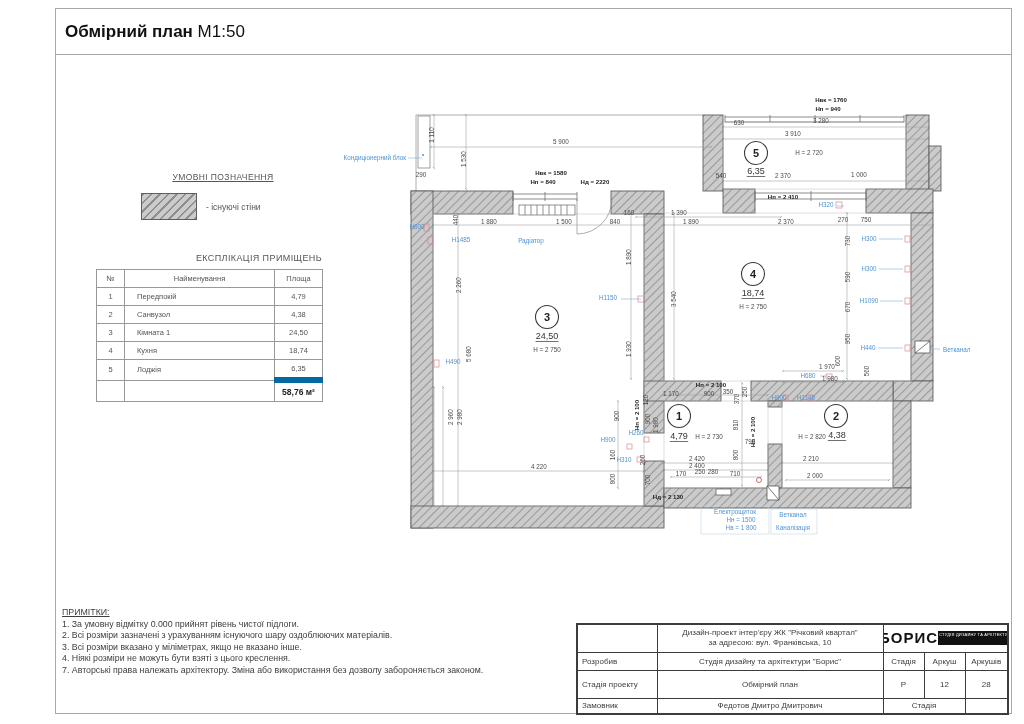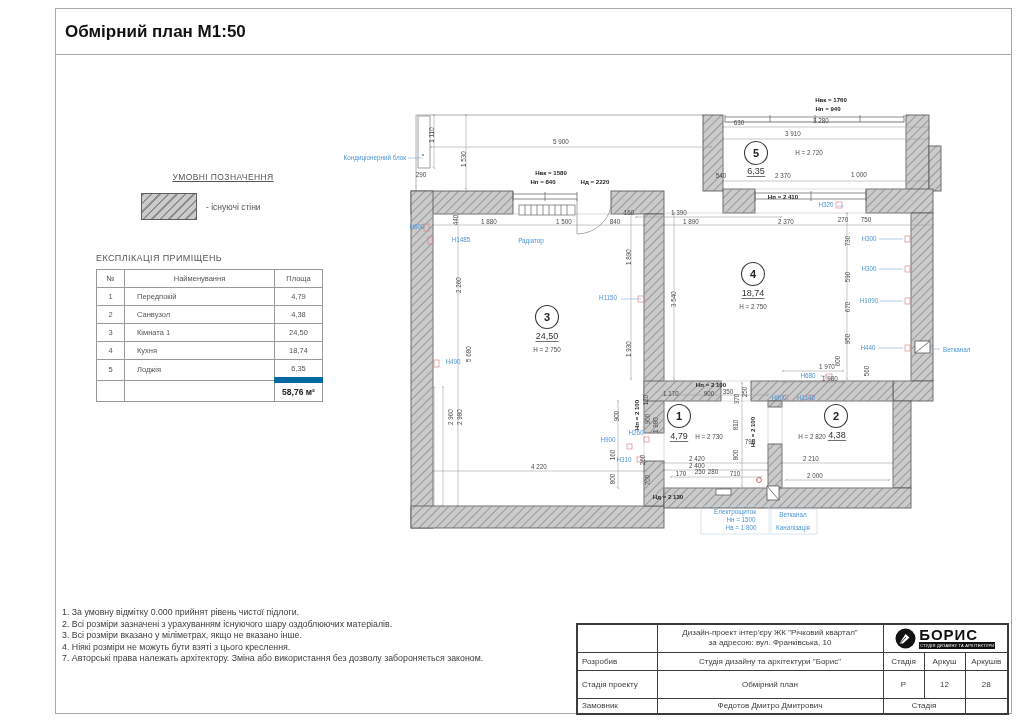--- a/index.html
+++ b/index.html
@@ -1,49 +1,49 @@
 <!DOCTYPE html>
 <html><head>
 <meta charset="utf-8">
 <style>
   * { margin:0; padding:0; box-sizing:border-box; }
   html,body { width:1024px; height:724px; background:#fff; font-family:"Liberation Sans", sans-serif; overflow:hidden; }
   .sheet { position:absolute; left:55px; top:8px; width:957px; height:706px; border:1px solid #a8a8a8; background:#fff; }
   .title-band { position:absolute; left:0; top:0; width:100%; height:46px; border-bottom:1px solid #a8a8a8; }
   .page-title { position:absolute; left:9px; top:13px; font-size:17px; color:#111; }
   .page-title b { font-weight:bold; }
-  .page-title span.scale { font-weight:bold; }
+  .page-title span.scale { font-weight:normal; }
 
   .legend { position:absolute; left:37px; top:163px; width:260px; color:#444; }
   .legend-title { text-align:center; font-size:8.5px; text-decoration:underline; letter-spacing:.4px; color:#555; }
   .legend-row { display:flex; align-items:center; margin-top:11px; margin-left:48px; }
   .swatch { width:56px; height:27px; border:1px solid #5f5f5f;
     background:repeating-linear-gradient(135deg,#8f8f8f 0 1.5px,#cbcbcb 1.5px 6px); }
   .legend-label { font-size:8.5px; margin-left:9px; color:#555; }
 
   .expl { position:absolute; left:40px; top:244px; width:226px; color:#444; }
-  .expl-title { text-align:left; font-size:9px; letter-spacing:.4px; color:#555; margin-bottom:6px; }
+  .expl-title { text-align:right; font-size:9px; letter-spacing:.4px; color:#555; margin-bottom:6px; }
   table.expl-t { width:100%; border-collapse:collapse; table-layout:fixed; }
   table.expl-t td, table.expl-t th { border:1px solid #999; font-size:7.5px; font-weight:normal; color:#555; padding:4px 3px; text-align:center; }
   table.expl-t td.name { text-align:left; padding-left:12px; }
   table.expl-t tr.total td { border-top:6px solid #0369a1; font-weight:bold; color:#222; font-size:8.5px; }
   table.expl-t tr.total td:first-child, table.expl-t tr.total td.name { border:1px solid #999; }
 
   .plan { position:absolute; left:275px; top:80px; }
 
   .notes { position:absolute; left:6px; top:598px; width:480px; font-size:8.8px; color:#3d3d3d; line-height:11.6px; }
   .notes-title { text-decoration:underline; }
 
   table.tb { position:absolute; left:520px; top:614px; width:433px; height:90px; border-collapse:collapse; table-layout:fixed; }
   table.tb td { border:1px solid #3c3c3c; font-size:8px; color:#3d3d3d; padding:1px 4px; vertical-align:middle; overflow:hidden; }
   table.tb { border:2px solid #3c3c3c; }
   .tb-center { text-align:center; }
   .tb-proj { text-align:center; font-size:7.8px; line-height:10px; }
   .logo { display:flex; align-items:center; justify-content:center; gap:3px; }
-  .logo-col { display:flex; flex-direction:column; align-items:stretch; }
+  .logo-col { display:flex; flex-direction:row; align-items:stretch; }
   .logo-name { font-weight:bold; font-size:15px; letter-spacing:1px; color:#111; line-height:14px; }
   .logo-bar { background:#111; color:#fff; font-size:4px; letter-spacing:.2px; text-align:center; padding:1px 1px; white-space:nowrap; }
 
   
   text.pl { font-size:6.3px; fill:#4a4a4a; text-anchor:middle; }
   text.pl.blue { fill:#4f94d4; }
   text.pl.bold { font-weight:bold; font-size:6.1px; fill:#222; }
   text.pl.start { text-anchor:start; }
   text.pl.end { text-anchor:end; }
   text.room-num { font-size:11px; font-weight:bold; fill:#222; text-anchor:middle; }
@@ -398,20 +398,21 @@
         <text x="337" y="410" class="pl bold">Нд = 2 130</text>
         <text x="404" y="425" class="pl blue">Електрощиток</text>
         <text x="410" y="433" class="pl blue">Нн = 1500</text>
         <text x="410" y="441" class="pl blue">Нв = 1 800</text>
         <text x="462" y="428" class="pl blue">Ветканал</text>
         <text x="462" y="441" class="pl blue">Каналізація</text>
       </g>
   </svg>
 
   <div class="notes">
+    <div class="notes-title">ПРИМІТКИ:</div>
     <div id="notes-list">
         <div>1. За умовну відмітку 0.000 прийнят рівень чистої підлоги.</div>
         <div>2. Всі розміри зазначені з урахуванням існуючого шару оздоблюючих матеріалів.</div>
         <div>3. Всі розміри вказано у міліметрах, якщо не вказано інше.</div>
         <div>4. Ніякі розміри не можуть бути взяті з цього креслення.</div>
         <div>7. Авторські права належать архітектору. Зміна або використання без дозволу забороняється законом.</div>
       </div>
   </div>
 
   <table class="tb">

